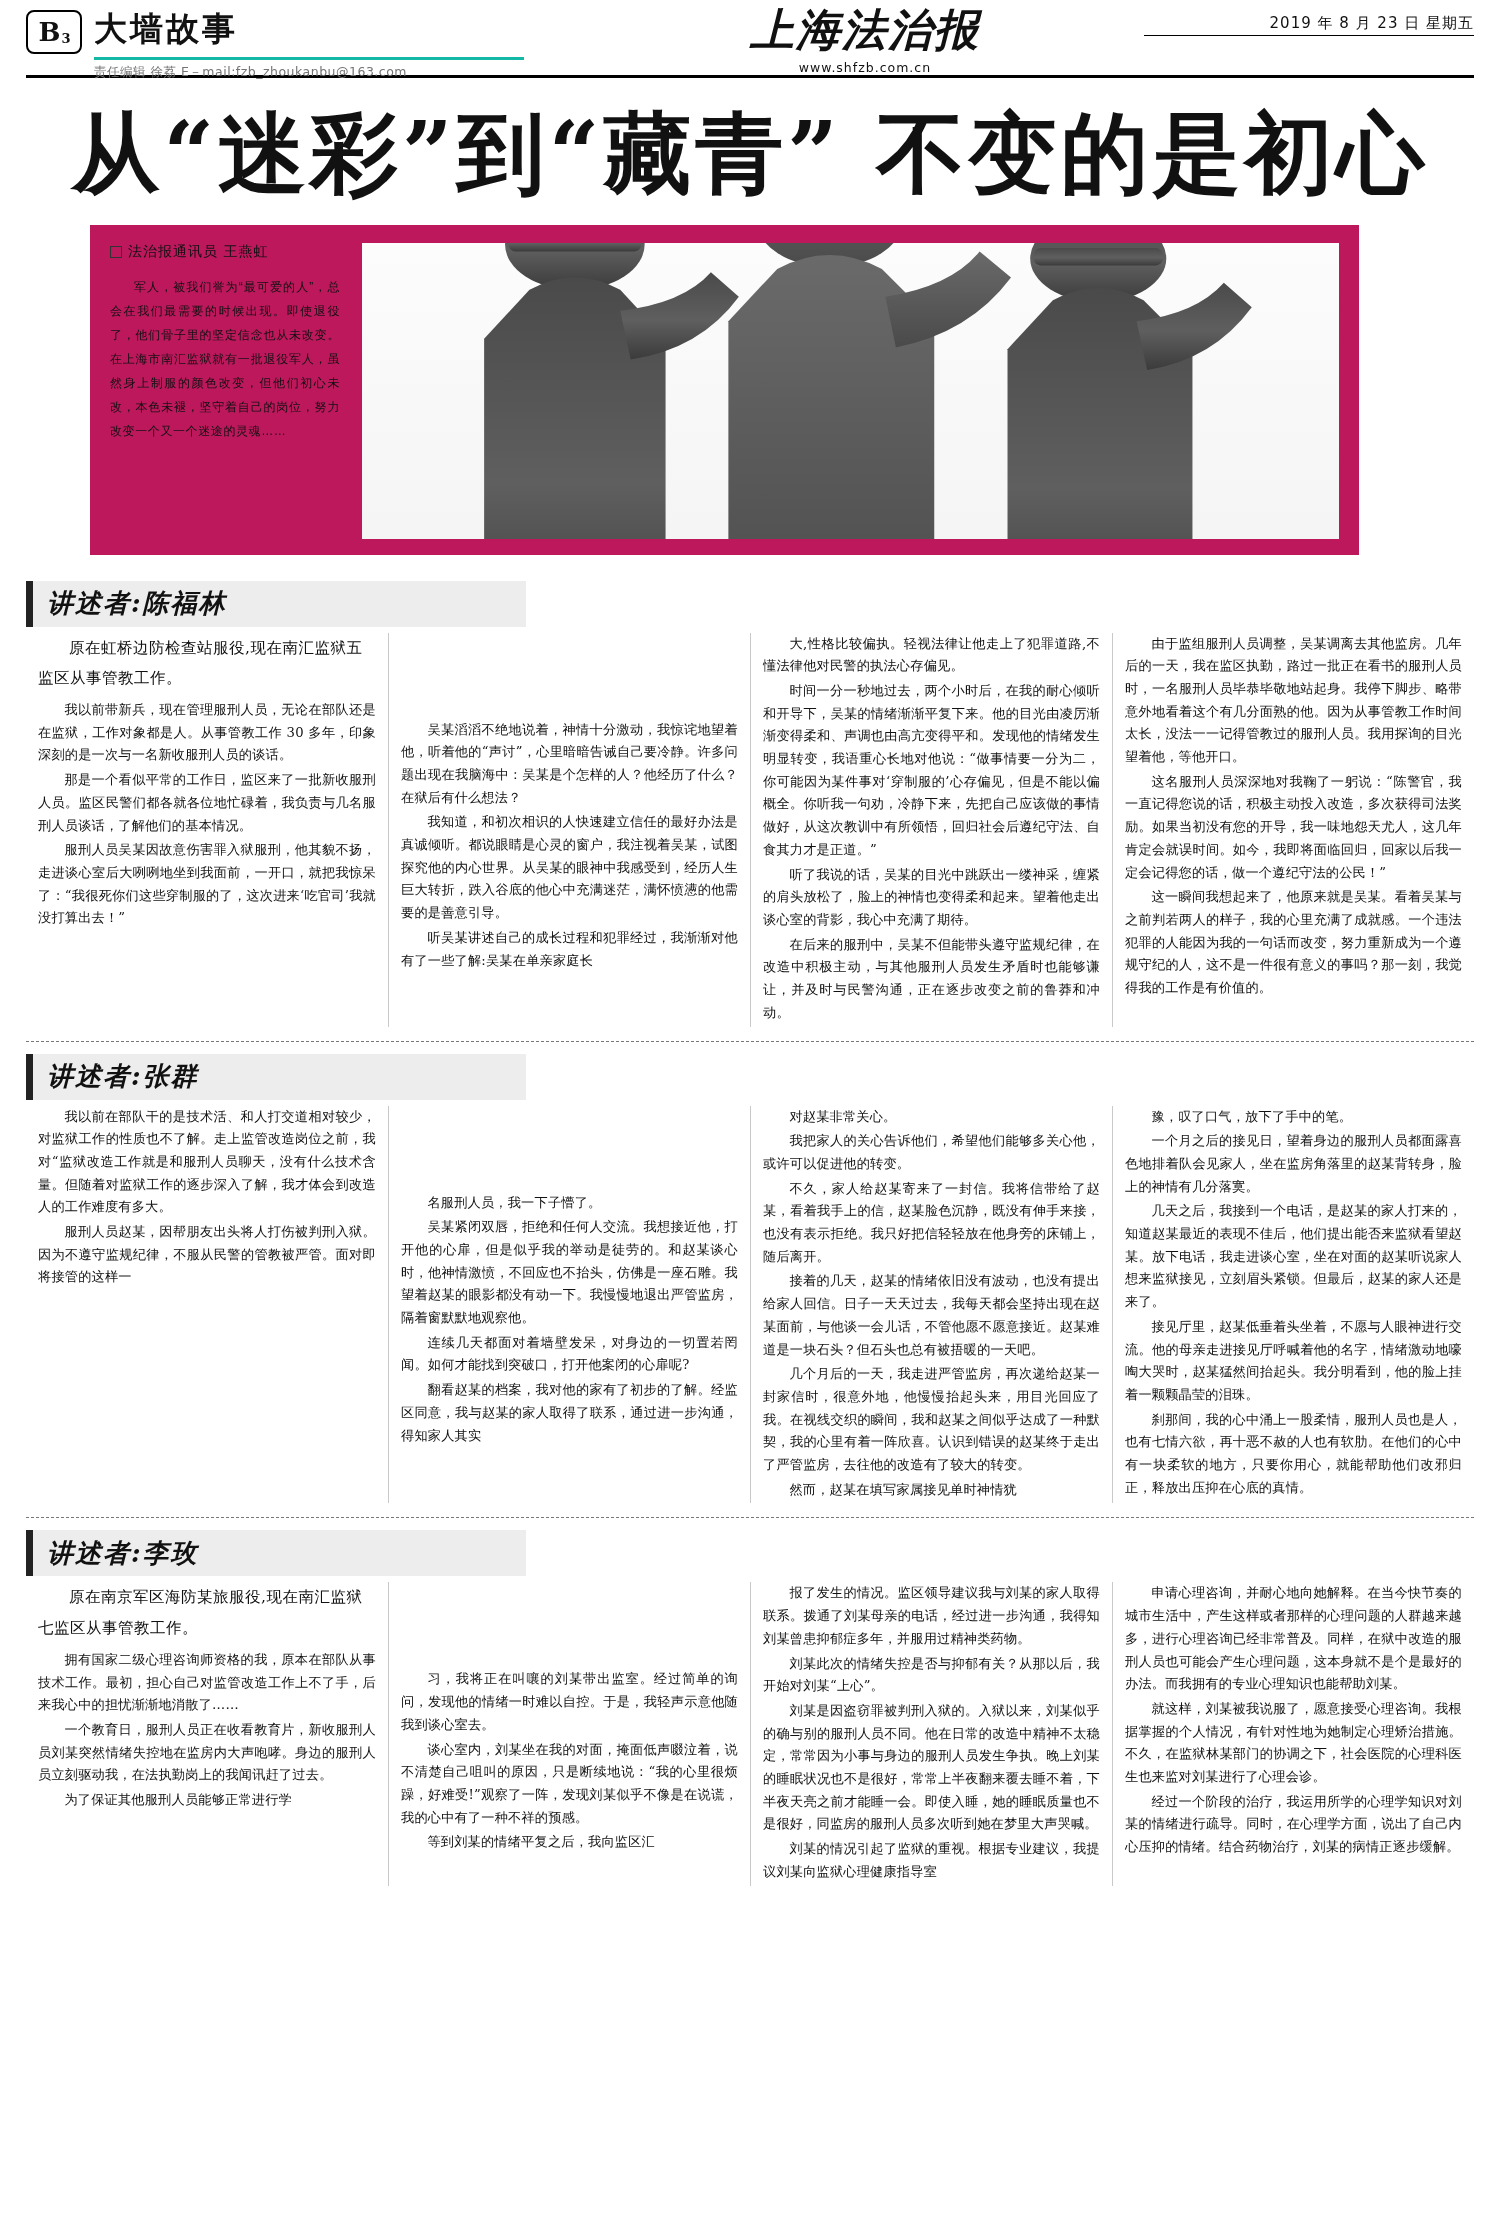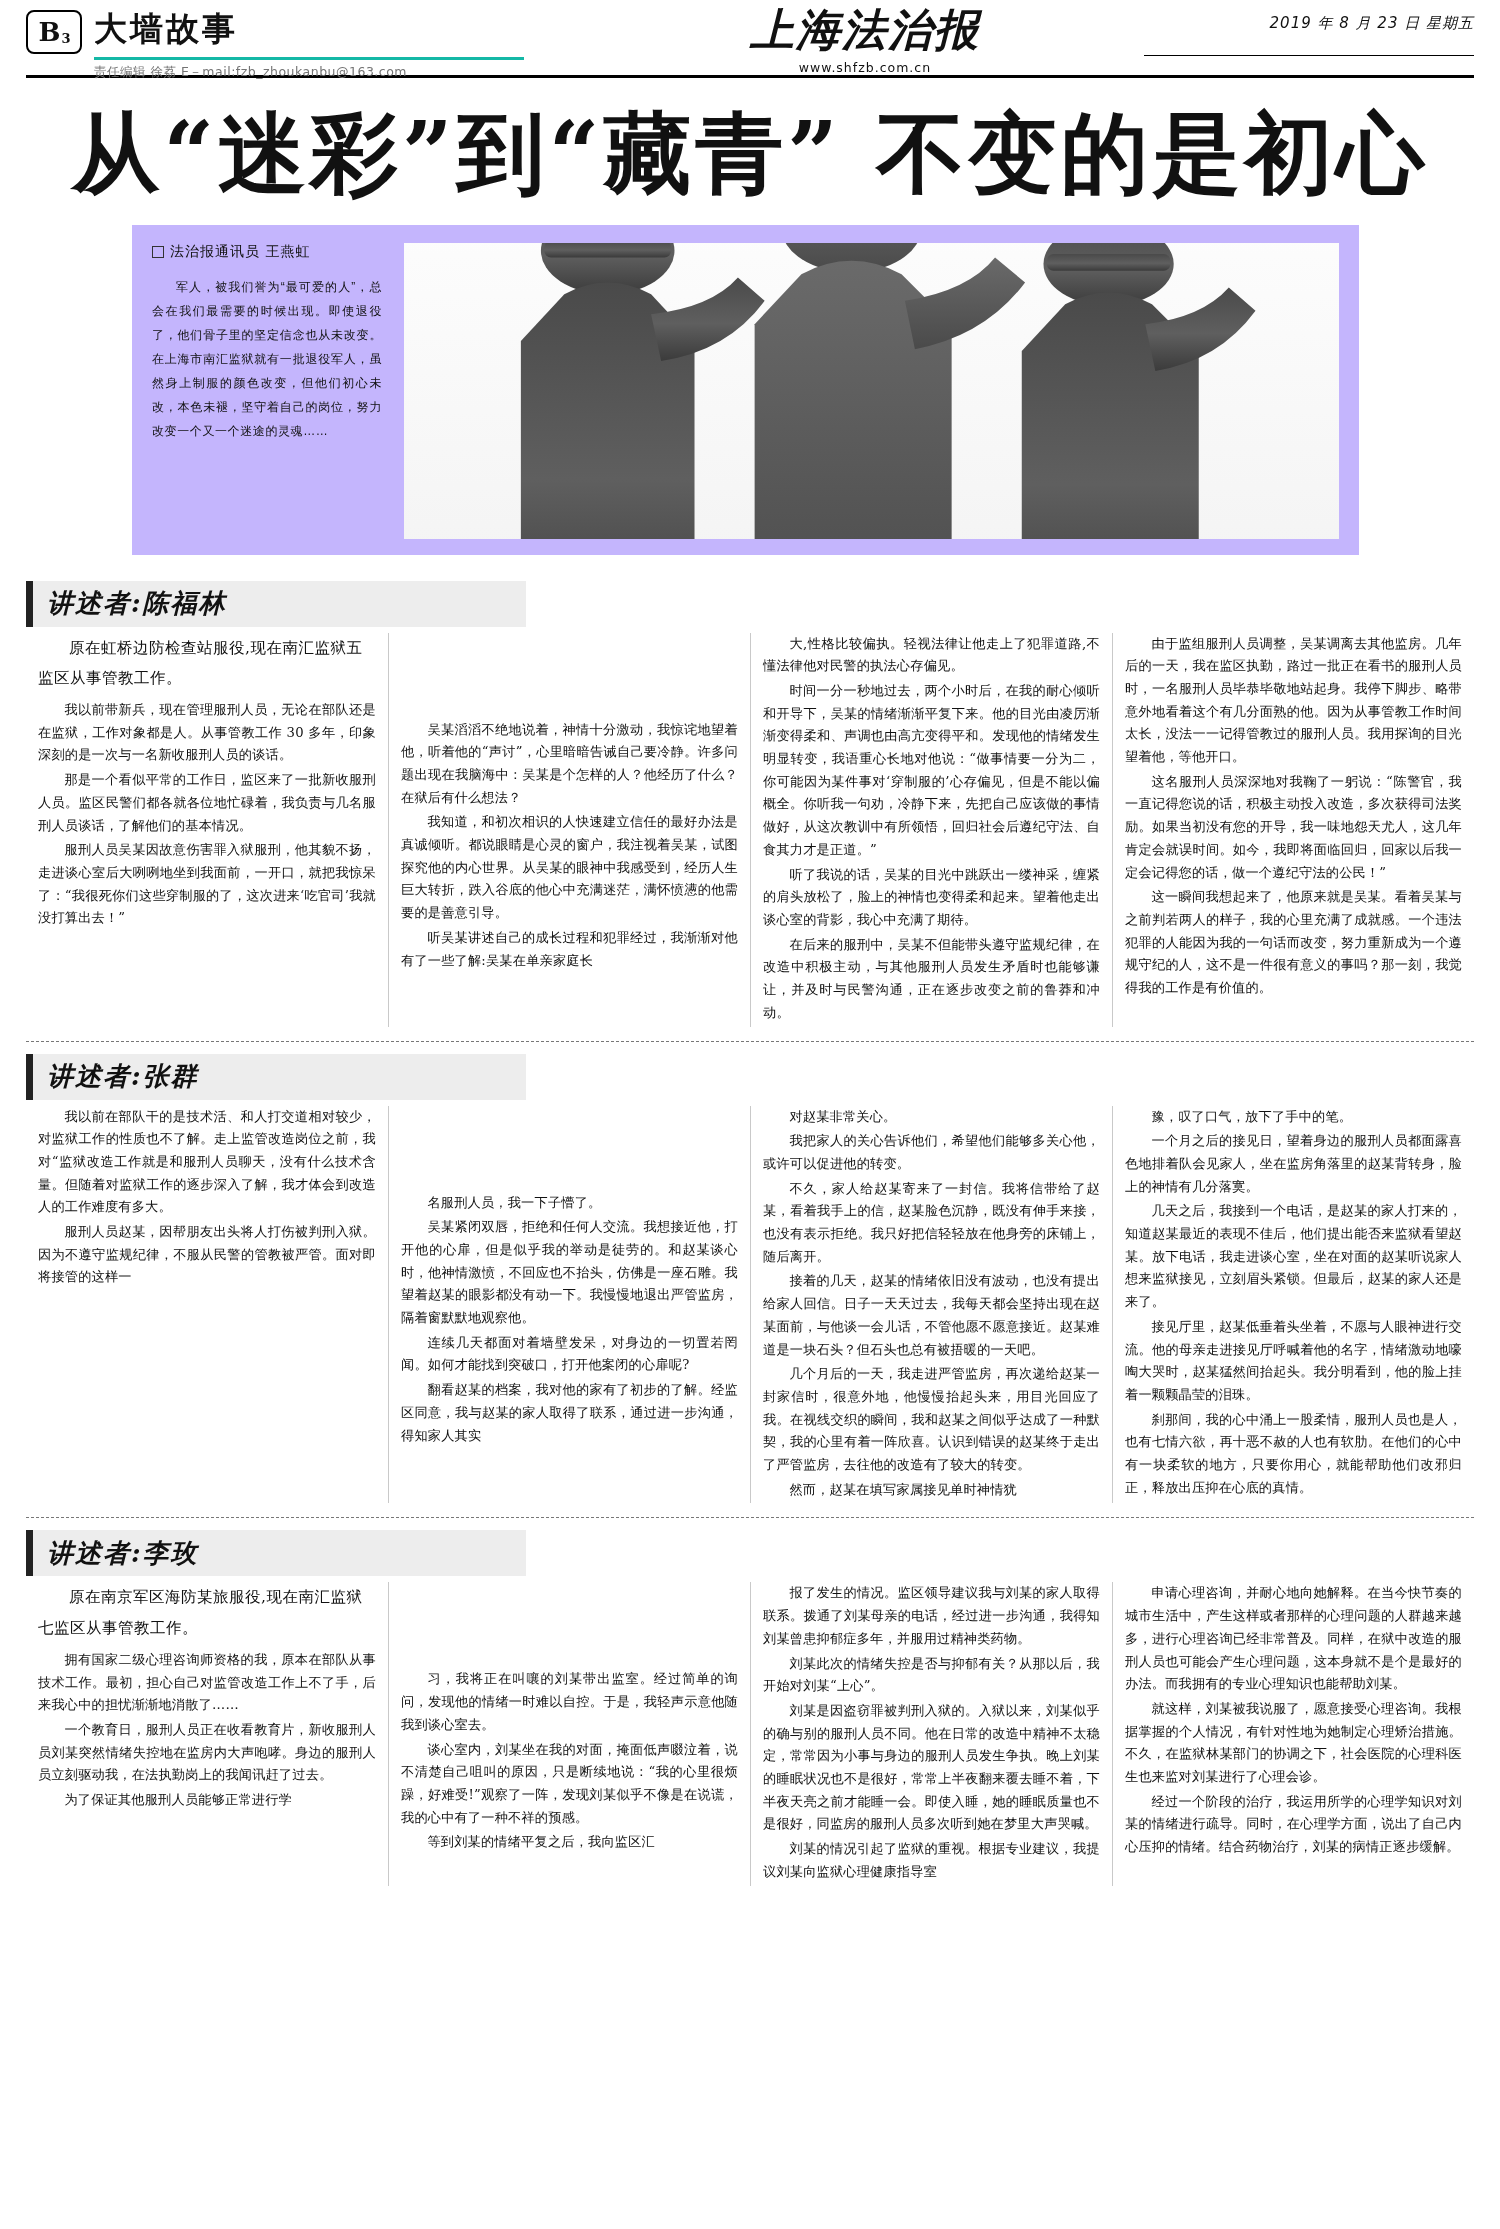--- a/index.html
+++ b/index.html
@@ -38,38 +38,38 @@
     border-top:3px solid #14b8a6;padding-top:4px;width:430px;
   }
   .mh-center{flex:1;text-align:center;}
   .paper-name{
     font-family:"DejaVu Serif","Liberation Serif",serif;
     font-weight:bold;font-size:44px;letter-spacing:2px;line-height:1;
     font-style:italic;
   }
   .paper-url{font-size:12.5px;letter-spacing:1px;margin-top:8px;}
   .mh-right{width:330px;text-align:right;font-size:15px;padding-top:6px;letter-spacing:1px;}
-  .mh-right .datebar{border-bottom:1px solid #000;padding-bottom:22px;font-style:italic;}
+  .mh-right .datebar{border-bottom:1px solid #000;padding-bottom:2px;}
 
   
   .headline{
     text-align:center;
     font-family:"DejaVu Serif","Liberation Serif",serif;
     font-weight:bold;
     font-size:88px;
     letter-spacing:4px;
     line-height:1.12;
     margin:26px 0 22px 0;
     white-space:nowrap;
   }
 
   
   .lead{
-    background:#c4b5fd;
-    margin:0 115px 26px 106px;
+    background:#be185d;
+    margin:0 115px 26px 64px;
     padding:18px 20px 16px 20px;
     display:flex;gap:22px;
     box-sizing:border-box;
     height:330px;
   }
   .lead-text{width:230px;}
   .byline{
     font-size:14px;letter-spacing:1px;margin-bottom:14px;
     display:flex;align-items:center;gap:6px;
   }

